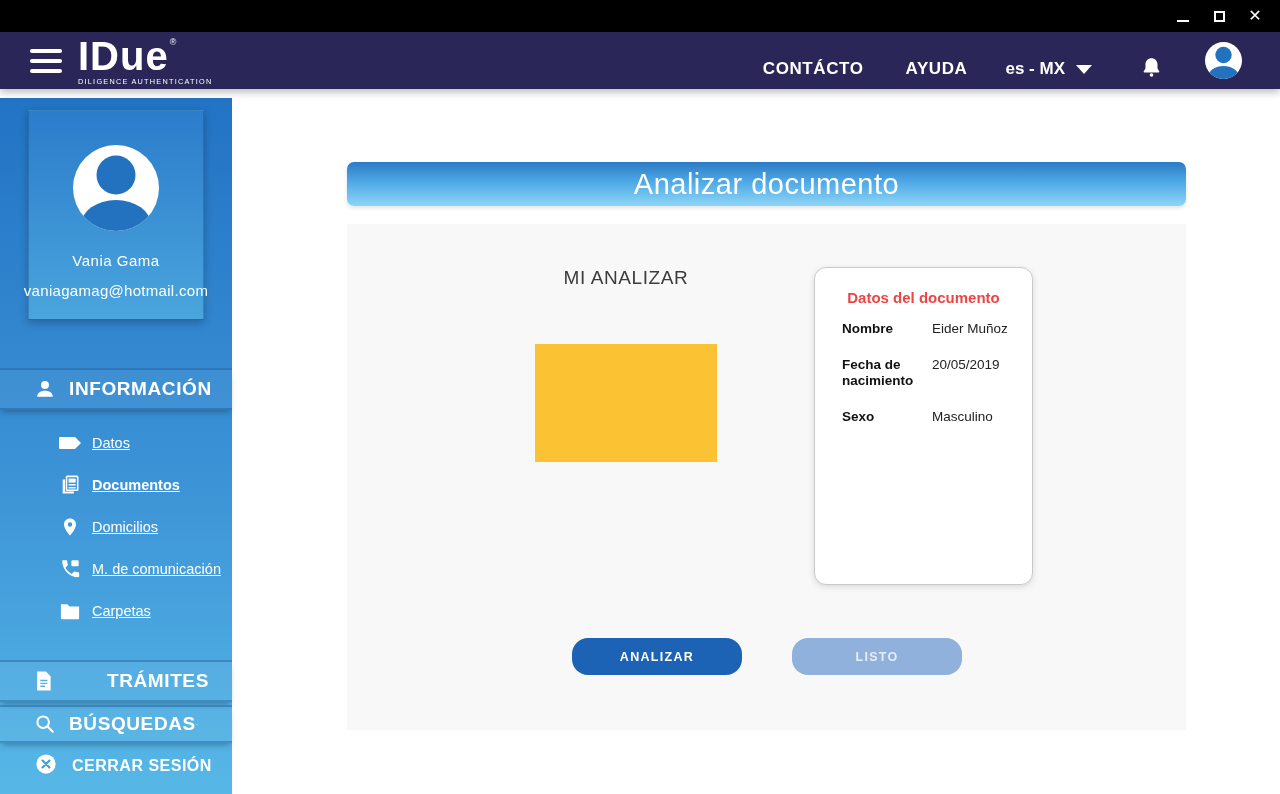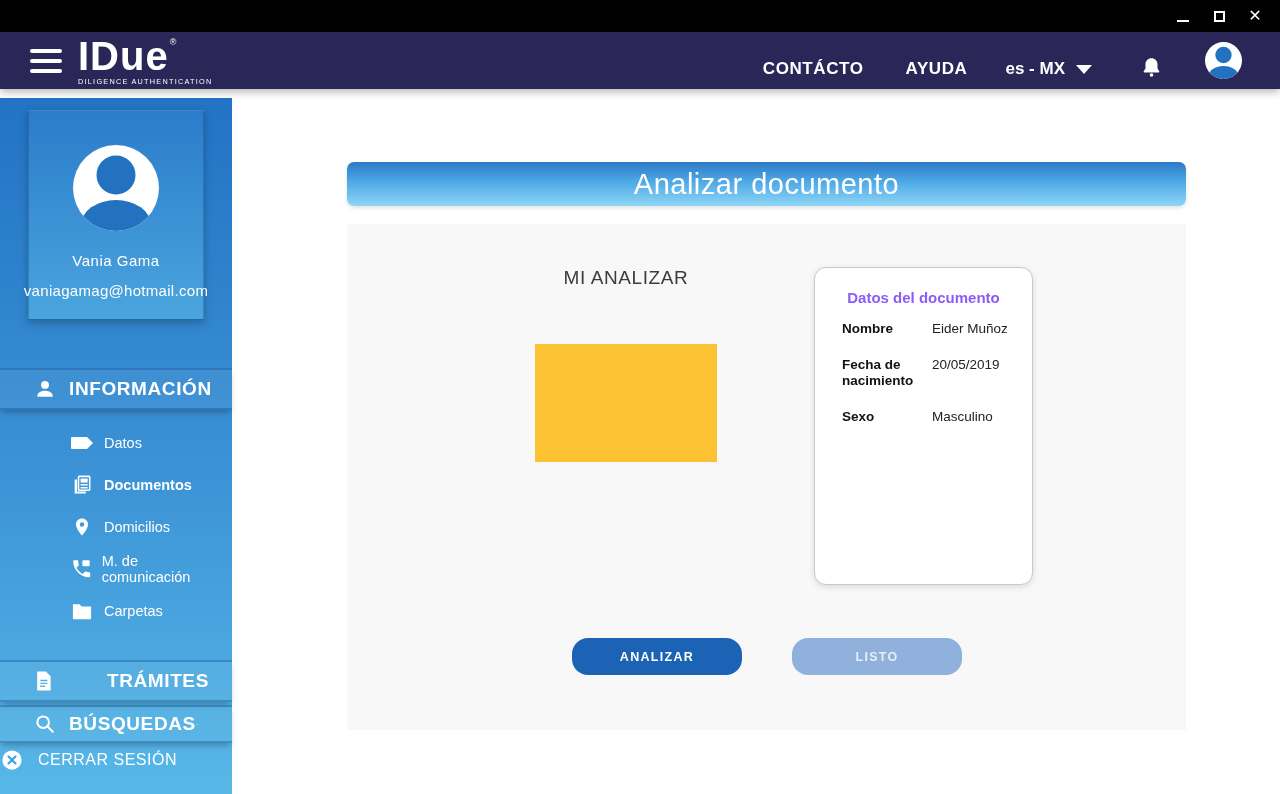--- a/index.html
+++ b/index.html
@@ -43,42 +43,42 @@
   .profile-name { margin-top:21px; font-size:15px; letter-spacing:.5px; }
   .profile-email { margin-top:13px; font-size:15px; letter-spacing:.3px; }
 
   .menu-header { height:42px; display:flex; align-items:center; padding:0 34px 0 34px;
                  font-weight:bold; font-size:19px; letter-spacing:.6px; cursor:pointer;
                  border-top:2px solid rgba(20,80,145,.38); border-bottom:2px solid rgba(20,80,145,.38);
                  box-shadow:0 4px 6px -2px rgba(0,0,0,.28); background:rgba(255,255,255,.05); }
   .mh-icon { width:24px; margin-right:13px; display:flex; justify-content:center; }
   .mh-label { flex:1; }
   #info-header { margin-top:48px; }
-  .submenu { padding:12px 12px 8px; }
+  .submenu { padding:12px 0 8px;text-decoration:underline; }
   .submenu-item { height:42px; display:flex; align-items:center; padding-left:56px; font-size:14.5px; cursor:pointer; }
   .si-icon { width:28px; margin-right:8px; display:flex; justify-content:center; }
   .submenu-item.active .si-label { font-weight:bold; }
   #tramites { margin-top:20px;gap:41px; }
   #busquedas { margin-top:3px; height:38px; }
-  .logout-row { margin-top:2px; height:30px; display:flex; align-items:center; 
-                font-weight:normal; font-size:16px; letter-spacing:.5px; cursor:pointer; }
+  .logout-row { margin-top:2px; height:30px; display:flex; align-items:flex-end; padding-left:34px;
+                font-weight:bold; font-size:16px; letter-spacing:.5px; cursor:pointer; }
   .logout-row .mh-icon { margin-right:14px; }
 
   
   .main-banner { position:absolute; left:347px; top:162px; width:839px; height:44px; border-radius:7px;
                  background:linear-gradient(180deg,#2c7ac5 0%,#4ea9e6 45%,#8ed5f6 100%);
                  display:flex; align-items:center; justify-content:center; color:#fff;
                  font-size:29px; font-weight:500; letter-spacing:.5px; box-shadow:0 2px 4px rgba(0,0,0,.12); }
   .panel { position:absolute; left:347px; top:224px; width:839px; height:506px; background:#f8f8f8; }
   .doc-label { position:absolute; left:129px; top:43px; width:300px; text-align:center;
                font-size:19px; color:#3c3c3c; letter-spacing:.6px; }
   .doc-preview { position:absolute; left:188px; top:120px; width:182px; height:118px; background:#fbc234; }
   .data-card { position:absolute; left:467px; top:43px; width:219px; height:318px; background:#fff;
                border:1px solid #c9c9c9; border-radius:12px; box-shadow:0 2px 6px rgba(0,0,0,.12); }
-  .card-title { margin-top:21px; text-align:center; color:#8b5cf6; font-size:15px; font-weight:bold; }
+  .card-title { margin-top:21px; text-align:center; color:#ef4444; font-size:15px; font-weight:bold; }
   .card-rows { margin:15px 14px 0 27px; }
   .card-row { display:grid; grid-template-columns:84px 1fr; column-gap:6px; margin-bottom:20px;
               font-size:13.5px; line-height:16px; }
   .card-row .f-label { font-weight:bold; color:#111; }
   .card-row .f-value { color:#222; }
   .btn { position:absolute; top:414px; width:170px; height:37px; border:none; border-radius:16px;
          font-family:"Liberation Sans", sans-serif; font-size:12.5px; font-weight:bold; letter-spacing:1.3px; cursor:pointer; }
   .btn-analizar { left:225px; background:#1d63b5; color:#fff; }
   .btn-listo { left:445px; background:#8fb1dc; color:#e4edf8; }
 </style>

